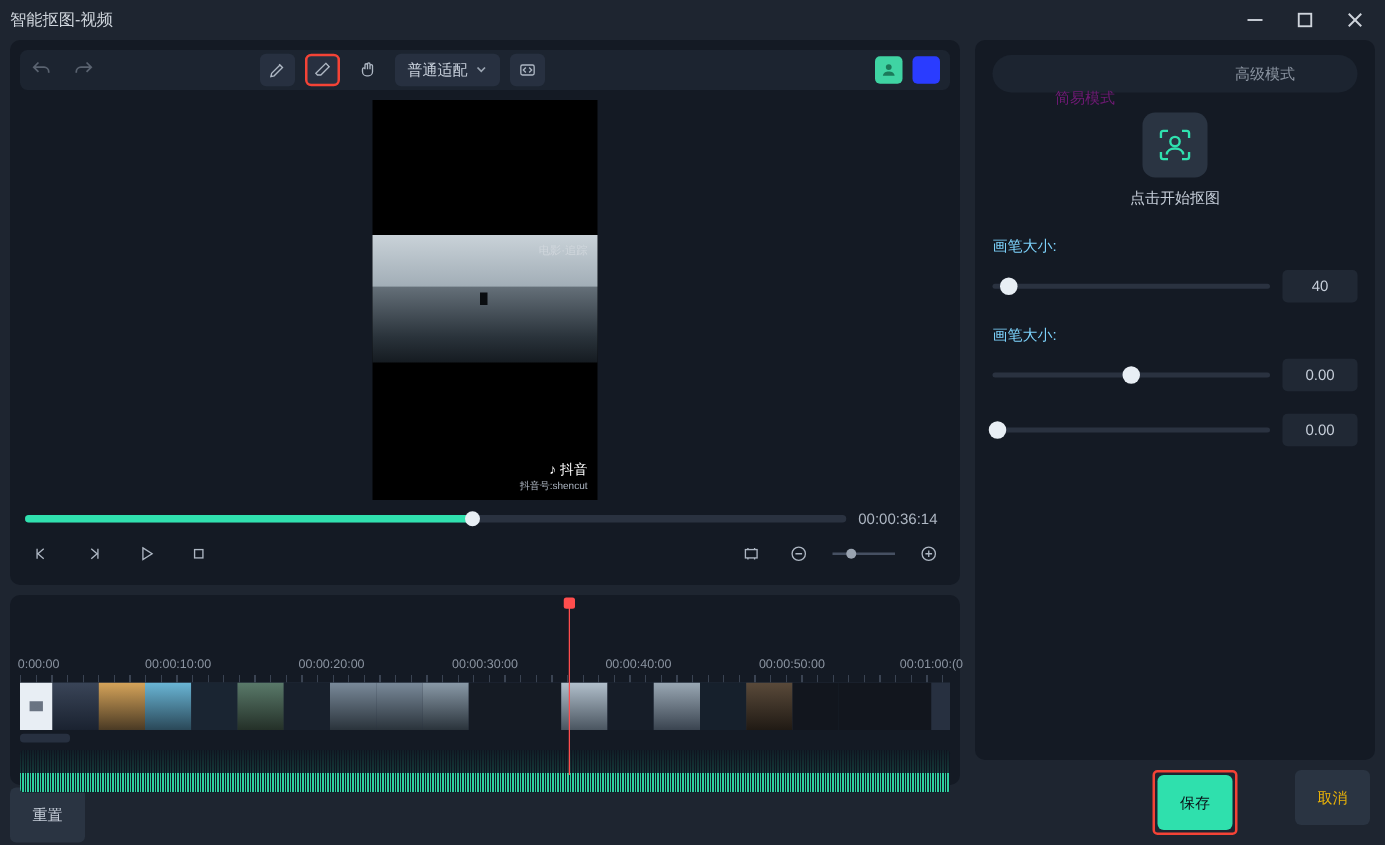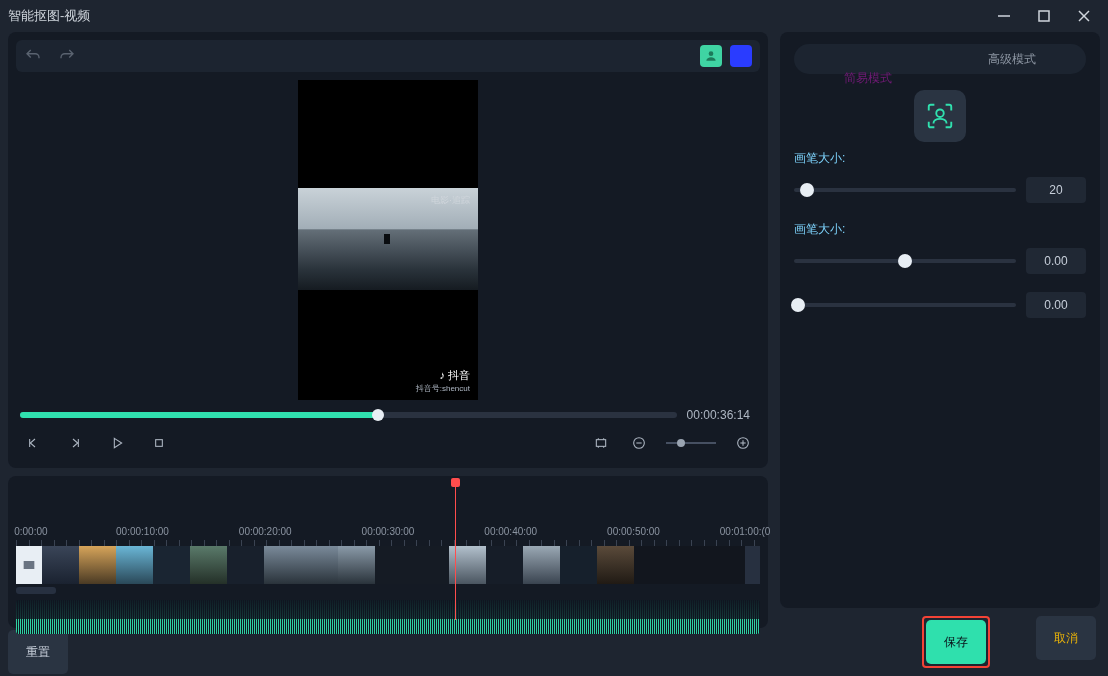--- a/index.html
+++ b/index.html
@@ -120,20 +120,49 @@
 
     <div class="panel preview" style="flex:1;">
       <div class="toolbar">
         <div class="undoredo">
           <svg class="uicon" viewBox="0 0 24 24">
               <path d="M9 14L4 9l5-5M4 9h11a5 5 0 015 5v1" fill="none" stroke="#5a6370" stroke-width="1.8"></path>
             </svg>
           <svg class="uicon" viewBox="0 0 24 24">
               <path d="M15 14l5-5-5-5M20 9H9a5 5 0 00-5 5v1" fill="none" stroke="#5a6370" stroke-width="1.8"></path>
             </svg>
+        </div>
+        <div class="tgroup" style="margin-left:auto; margin-right:auto; gap:8px;">
+          <div class="tbtn dark">
+              <svg viewBox="0 0 24 24">
+                <path d="M4 20l4-1 10-10-3-3L5 16l-1 4zM14 5l3 3"></path>
+              </svg>
+            </div>
+          <div class="tbtn dark redbox">
+              <svg viewBox="0 0 24 24">
+                <path d="M16 4l4 4-10 10H6l-2-2L16 4z"></path>
+              </svg>
+            </div>
+          <div class="tbtn">
+              <svg viewBox="0 0 24 24">
+                <path d="M9 11V6a1.5 1.5 0 013 0v5M12 11V5a1.5 1.5 0 013 0v6M15 11V7a1.5 1.5 0 013 0v7a5 5 0 01-5 5h-2a5 5 0 01-5-5v-3a1.5 1.5 0 013 0"></path>
+              </svg>
+            </div>
+          <div class="fitbtn">
+            <span>普通适配</span>
+            <svg width="10" height="10" viewBox="0 0 10 10">
+                <path d="M2 3l3 3 3-3" fill="none" stroke="#9aa4b1" stroke-width="1.4"></path>
+              </svg>
+          </div>
+          <div class="tbtn dark">
+              <svg viewBox="0 0 24 24">
+                <rect x="4" y="6" width="16" height="12" rx="2"></rect>
+                <path d="M10 9l-3 3 3 3M14 9l3 3-3 3"></path>
+              </svg>
+            </div>
         </div>
         <div class="rightend">
           <div class="avatar">
               <svg width="14" height="14" viewBox="0 0 24 24">
                 <circle cx="12" cy="8" r="4" fill="#1c7a5a"></circle>
                 <path d="M4 20c0-4 4-6 8-6s8 2 8 6" fill="#1c7a5a"></path>
               </svg>
             </div>
           <div class="colorbox"></div>
         </div>
@@ -265,28 +294,29 @@
         <div class="tab">高级模式</div>
       </div>
 
       <div class="bigicon">
         <svg viewBox="0 0 32 32">
           <path d="M4 10V6a2 2 0 012-2h4M28 10V6a2 2 0 00-2-2h-4M4 22v4a2 2 0 002 2h4M28 22v4a2 2 0 01-2 2h-4"></path>
           <circle cx="16" cy="13" r="4"></circle>
           <path d="M9 24c0-3 3-5 7-5s7 2 7 5"></path>
         </svg>
       </div>
+      <div class="biglabel">点击开始抠图</div>
 
       <div class="slidergrp">
         <div class="slabel">画笔大小:</div>
         <div class="srow">
           <div class="strack">
             <div class="sknob" style="left:6%"></div>
           </div>
-          <div class="svalbox">20</div>
+          <div class="svalbox">40</div>
         </div>
       </div>
 
       <div class="slidergrp">
         <div class="slabel">画笔大小:</div>
         <div class="srow">
           <div class="strack">
             <div class="sknob" style="left:50%"></div>
           </div>
           <div class="svalbox">0.00</div>

